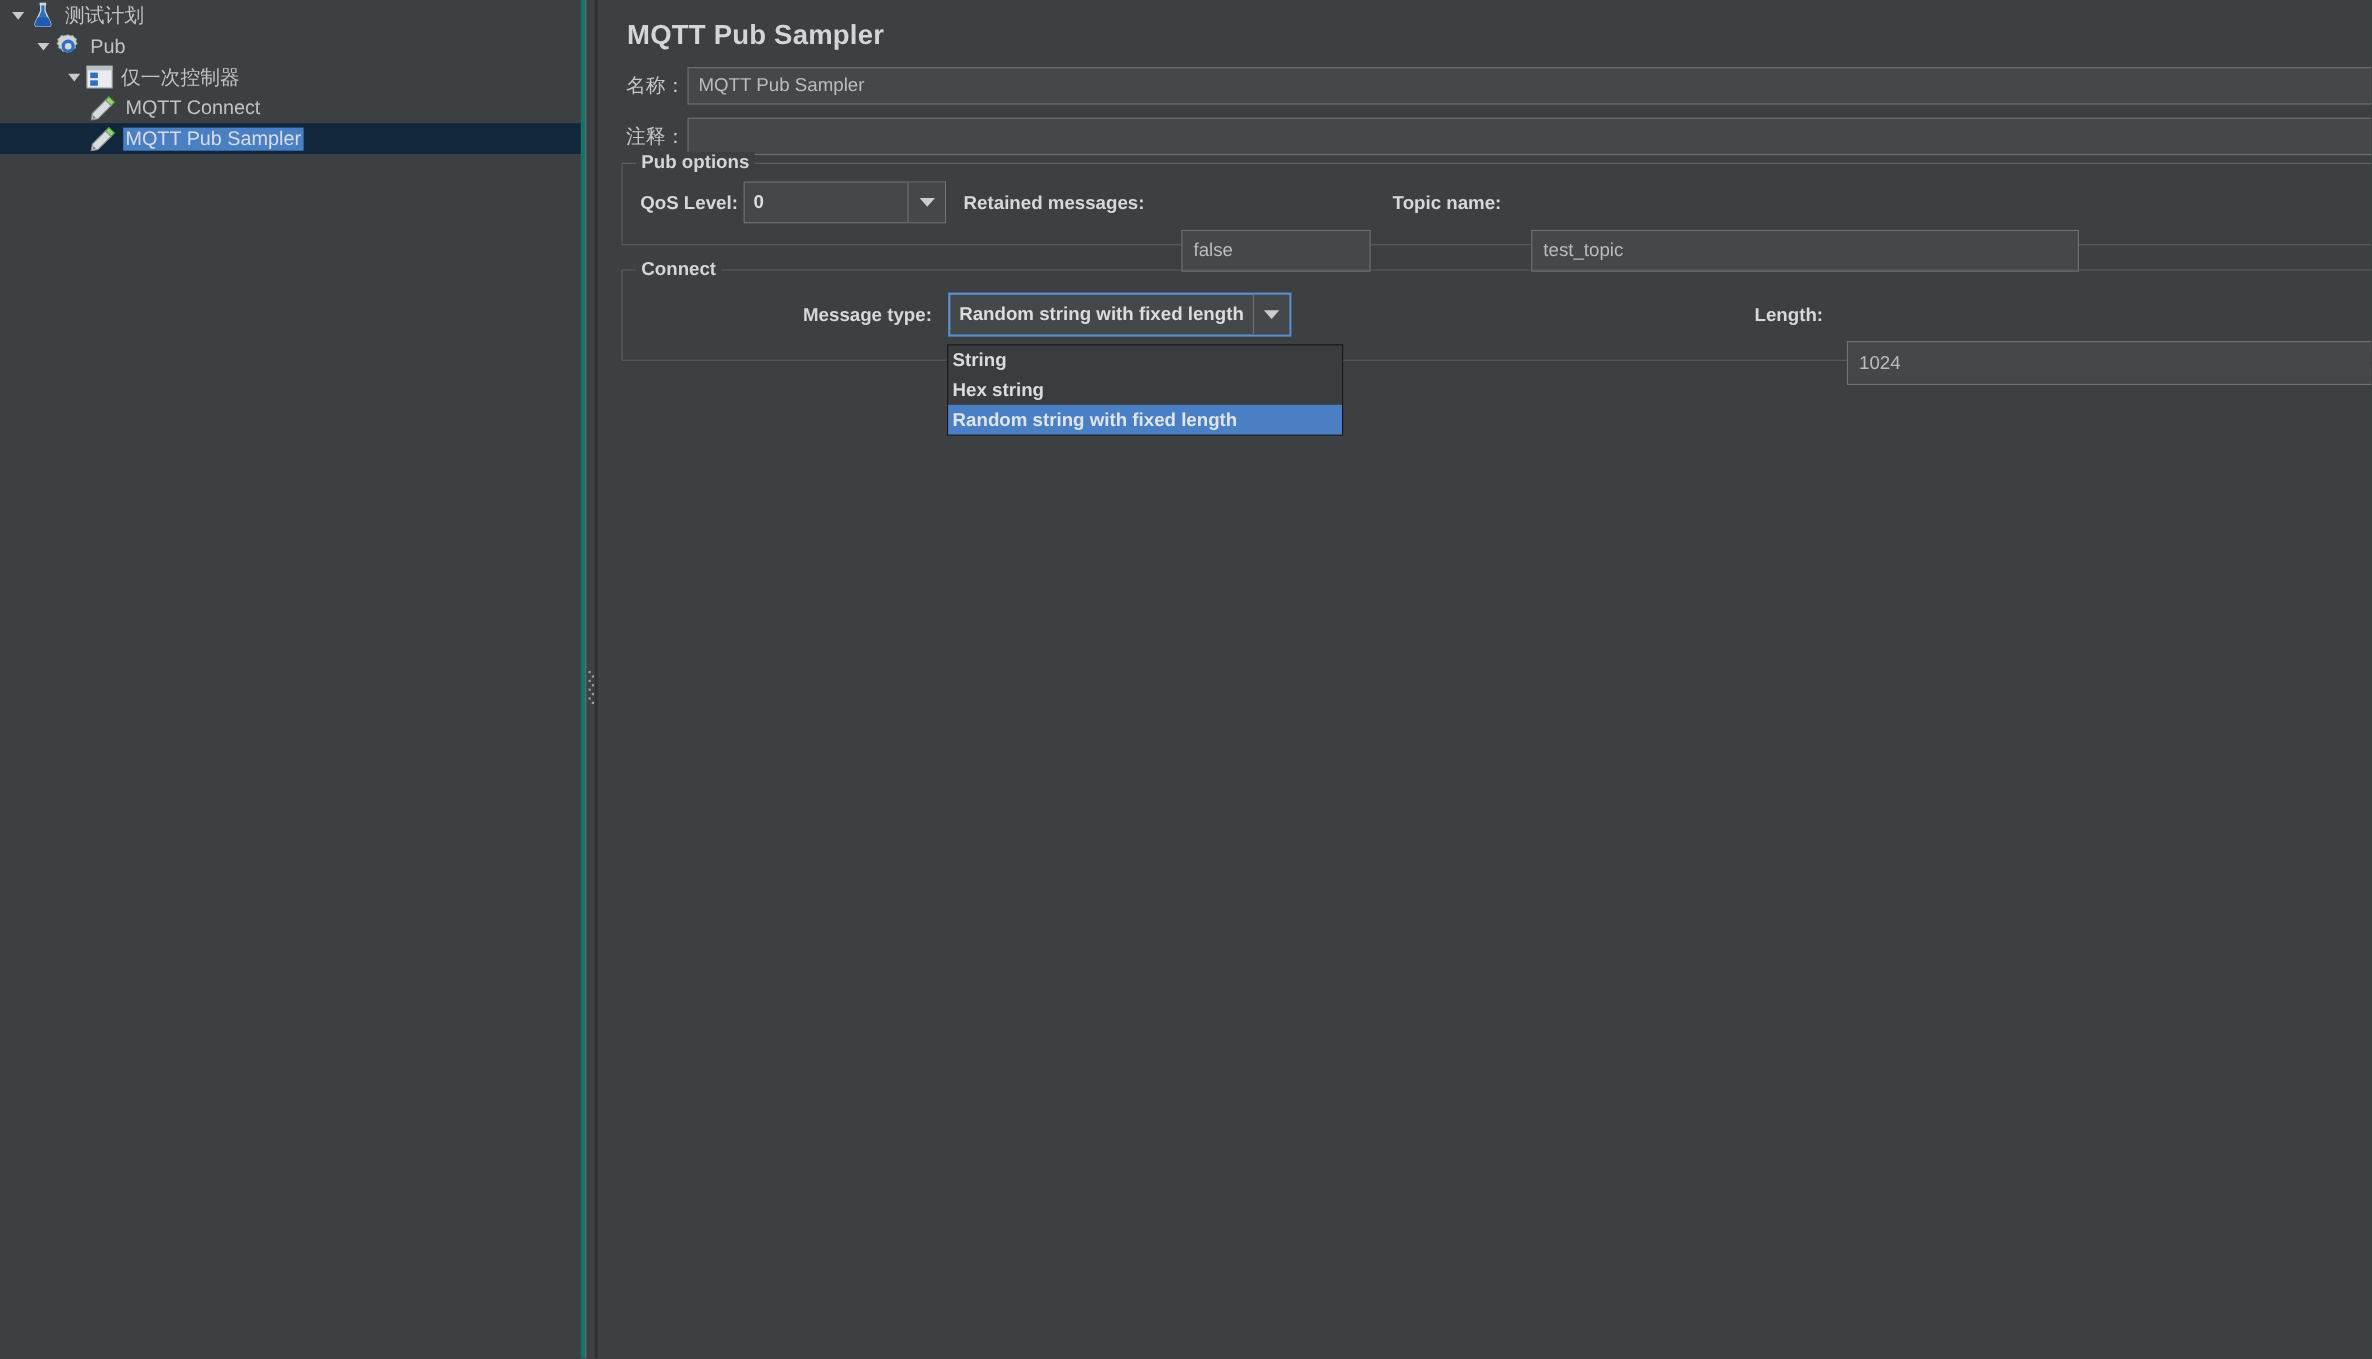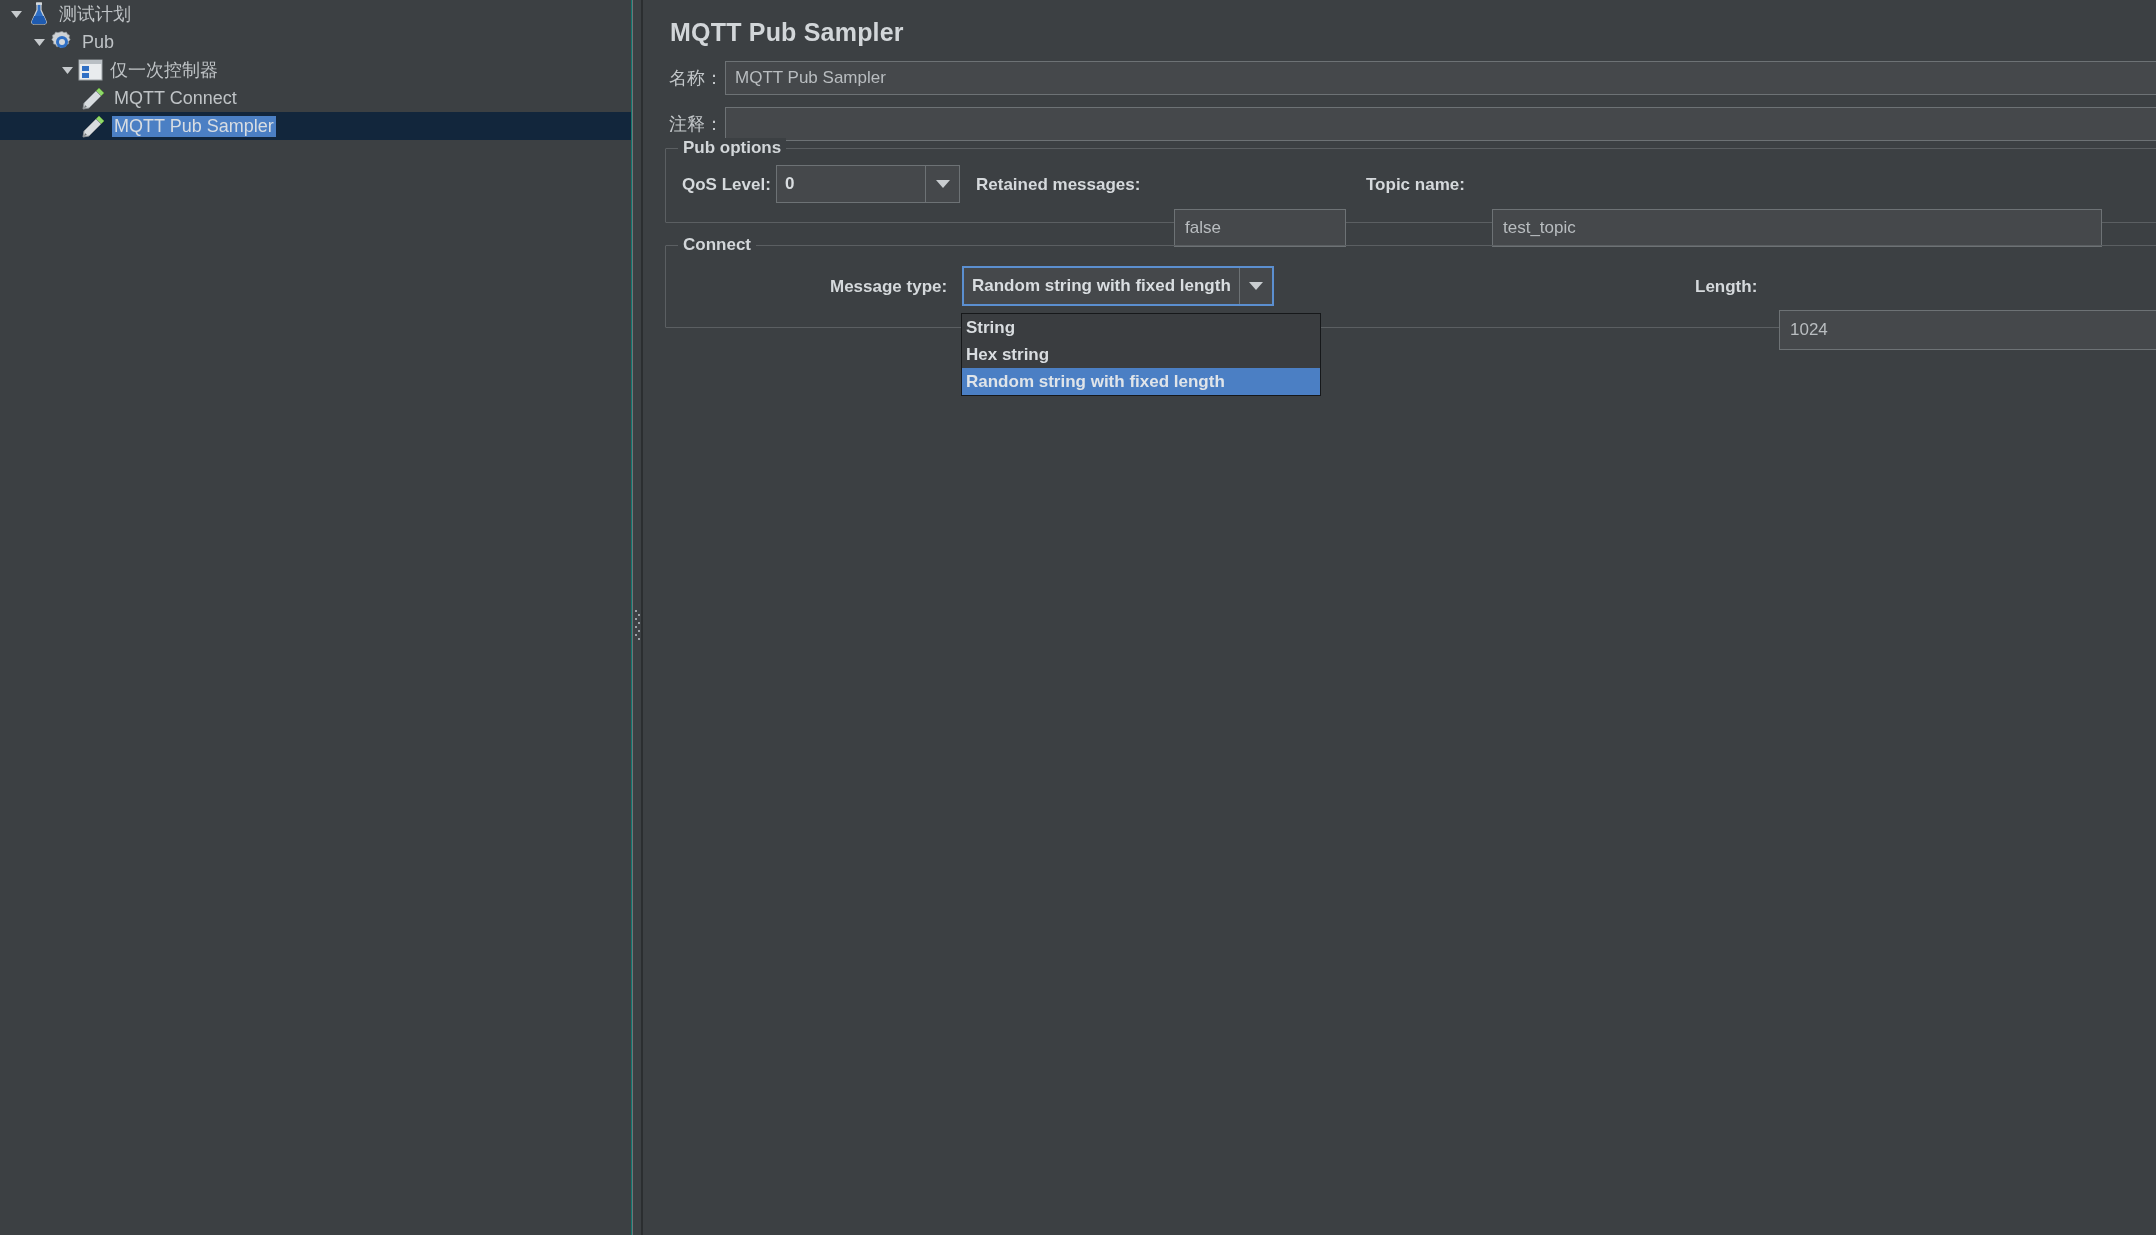--- a/index.html
+++ b/index.html
@@ -15,24 +15,24 @@
     position: relative;
     width: 2156px;
     height: 1235px;
     background: #3c4043;
     display: flex;
   }
 
   
   #tree-panel {
     position: relative;
-    width: 632px;
+    width: 532px;
     height: 1235px;
     background: #3c4043;
-    border-right: 1px solid #0f766e;
+    border-right: 4px solid #0f766e;
     overflow: hidden;
   }
   .tree-row {
     position: relative;
     height: 28px;
     display: flex;
     align-items: center;
     white-space: nowrap;
     color: #b8bcbe;
     font-size: 18px;
@@ -350,21 +350,21 @@
             <span class="arrow-glyph"></span>
           </span>
       </div>
 
       <span class="inline-label" style="position:absolute; left:310px; top:26px;">Retained messages:</span>
       <div class="readonly-input" style="position:absolute; left:508px; top:16px; width:172px; height:38px;">
         <span>false</span>
       </div>
 
       <span class="inline-label" style="position:absolute; left:700px; top:26px;">Topic name:</span>
-      <div class="readonly-input" style="position:absolute; left:826px; top:16px; width:610px; height:38px;">
+      <div class="readonly-input" style="position:absolute; left:826px; top:16px; width:498px; height:38px;">
         <span>test_topic</span>
       </div>
 
     </div>
 
     <div class="groupbox" style="left:22px; top:245px; width:2112px; height:83px;">
       <span class="gb-title">Connect</span>
 
       <span class="inline-label" style="position:absolute; left:164px; top:31px;">Message type:</span>
 

